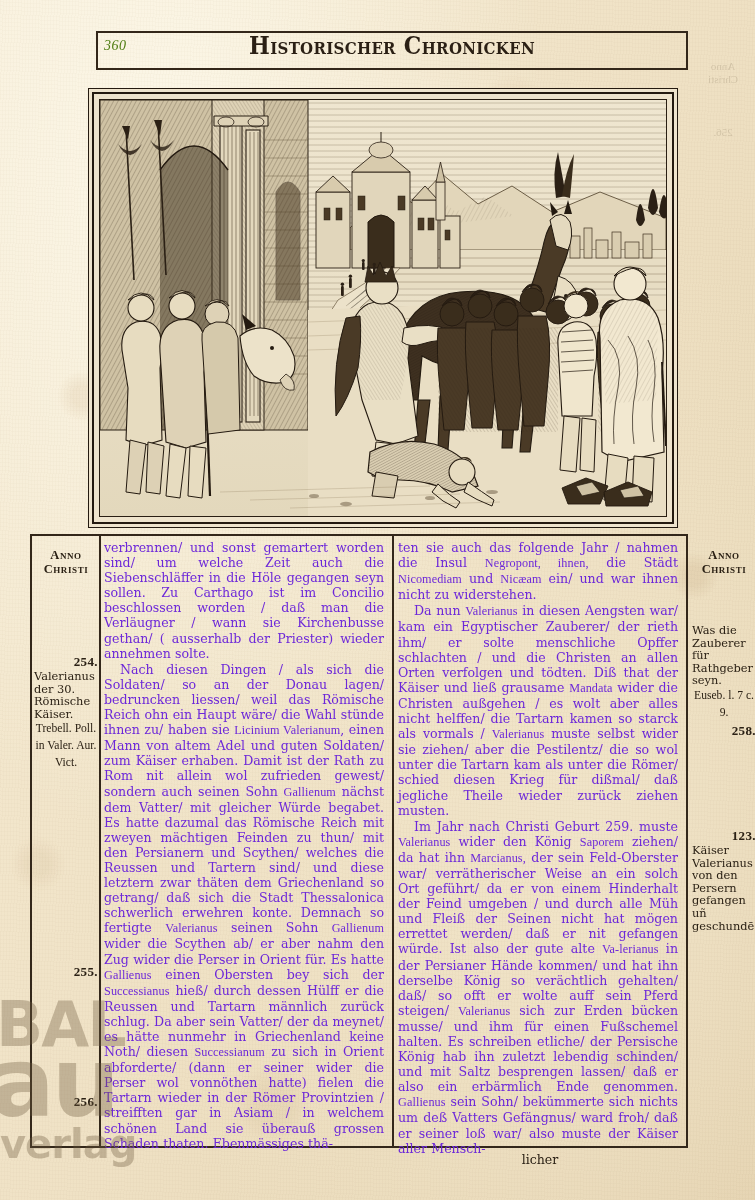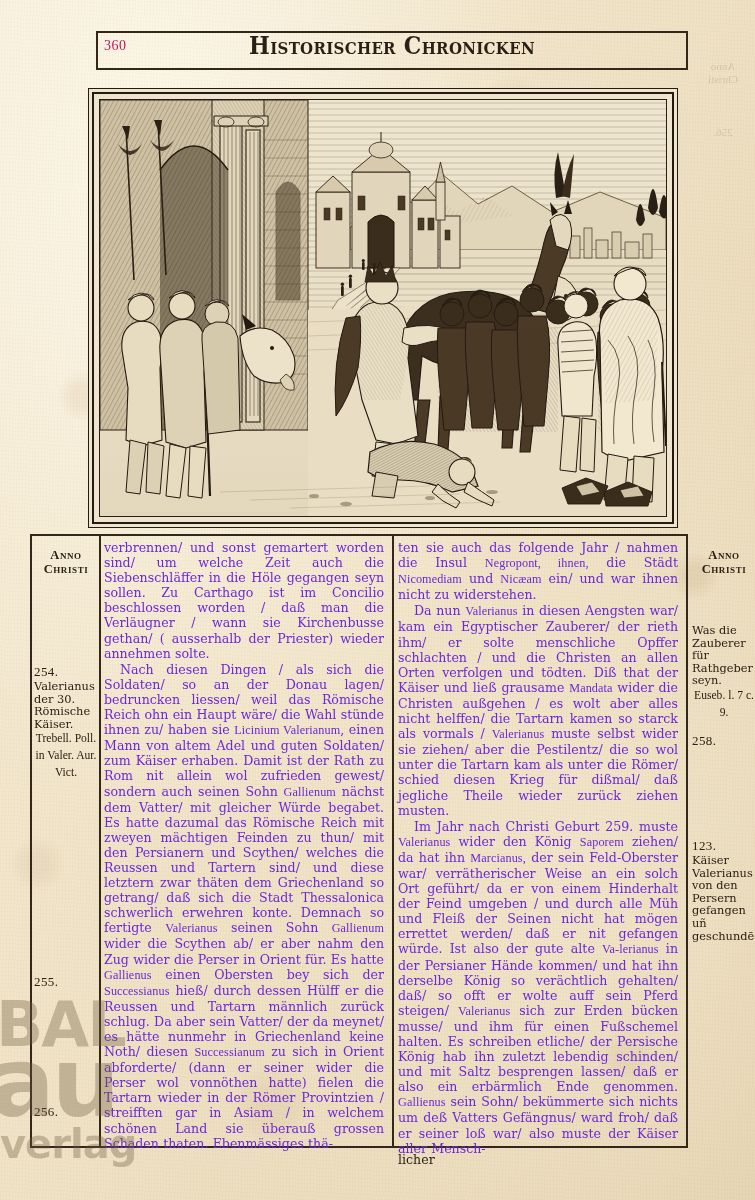--- a/index.html
+++ b/index.html
@@ -35,21 +35,21 @@
   
   #sheet{position:absolute;left:0;top:0;width:755px;height:1200px;}
   .rule{position:absolute;background:#33271a;}
   
   #hdr-rule-top{left:96px;top:31px;width:592px;height:2px;}
   #hdr-rule-bot{left:96px;top:68px;width:592px;height:2px;}
   #hdr-tick-l{left:96px;top:31px;width:2px;height:39px;}
   #hdr-tick-r{left:686px;top:31px;width:2px;height:39px;}
   #folio{
     position:absolute;left:104px;top:38px;width:60px;
-    font-family:"Liberation Serif", serif;font-size:14px;color:#be185d;letter-spacing:.5px;
+    font-family:"Liberation Serif", serif;font-size:14px;color:#4d7c0f;letter-spacing:.5px;font-style:italic;
   }
   #running-title{
     position:absolute;left:96px;top:33px;width:592px;text-align:center;
     font-family:"DejaVu Serif", serif;font-weight:700;font-size:22px;color:#2a1f14;
     letter-spacing:.3px;
     font-variant:small-caps;
     transform:scaleY(1.06);
   }
   
   #plate{
@@ -80,40 +80,40 @@
   .para{margin:0 0 1px 0;}
   .para.ind{text-indent:16px;}
   .rom{font-family:"Liberation Serif", serif;font-size:12.2px;letter-spacing:.1px;}
   
   .marg{position:absolute;width:64px;color:#2b2115;}
   .marg .hdr{
     font-family:"Liberation Serif", serif;font-variant:small-caps;font-weight:700;
     font-size:12.5px;line-height:14px;text-align:center;letter-spacing:.6px;
   }
   .marg .yr{
-    font-family:"Liberation Serif", serif;font-size:13px;text-align:left;
-    margin-top:12px;letter-spacing:.4px;
+    font-family:"Liberation Serif", serif;font-size:13px;text-align:right;
+    margin-top:2px;letter-spacing:.4px;font-weight:bold;
   }
   .marg .note{
     font-family:"DejaVu Serif", serif;font-size:11.4px;line-height:12.6px;
     text-align:left;
   }
   .marg .cite{
     font-family:"Liberation Serif", serif;font-size:11.6px;line-height:17px;text-align:center;
   }
   #marg-l-head{left:34px;top:548px;}
   #marg-l-1{left:34px;top:652px;}
   #marg-l-2{left:34px;top:962px;}
   #marg-l-3{left:34px;top:1092px;}
   #marg-r-head{left:692px;top:548px;}
   #marg-r-1{left:692px;top:624px;}
   #marg-r-2{left:692px;top:826px;}
   
   #catchword{
-    position:absolute;left:398px;top:1152px;width:284px;text-align:left;
+    position:absolute;left:398px;top:1152px;width:284px;text-align:center;
     font-family:"DejaVu Serif", serif;font-size:12.6px;color:#2b2115;
   }
   
   #bleed{
     position:absolute;left:694px;top:60px;width:58px;height:420px;
     transform:scaleX(-1);opacity:.16;color:#4a3a22;
     font-family:"Liberation Serif", serif;font-size:11px;line-height:13px;
     text-align:center;pointer-events:none;
   }
   #bleed2{

